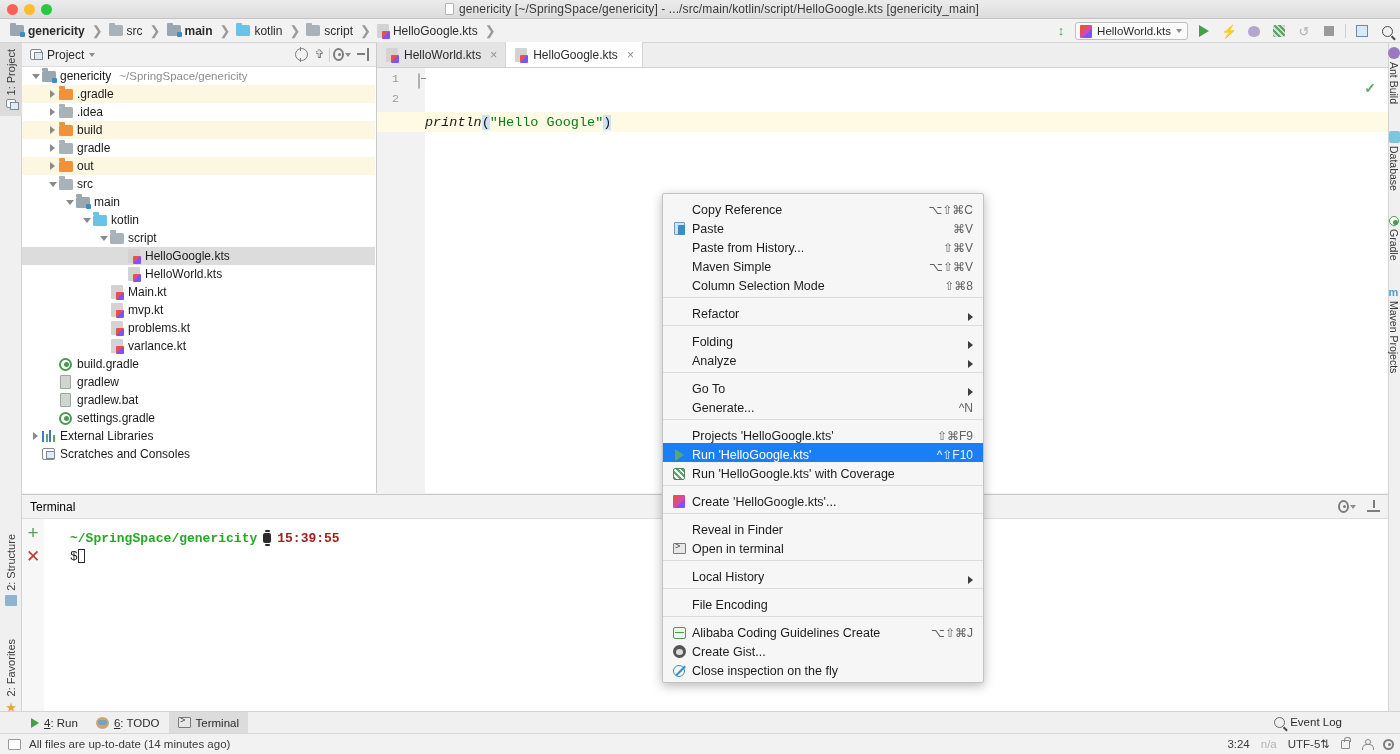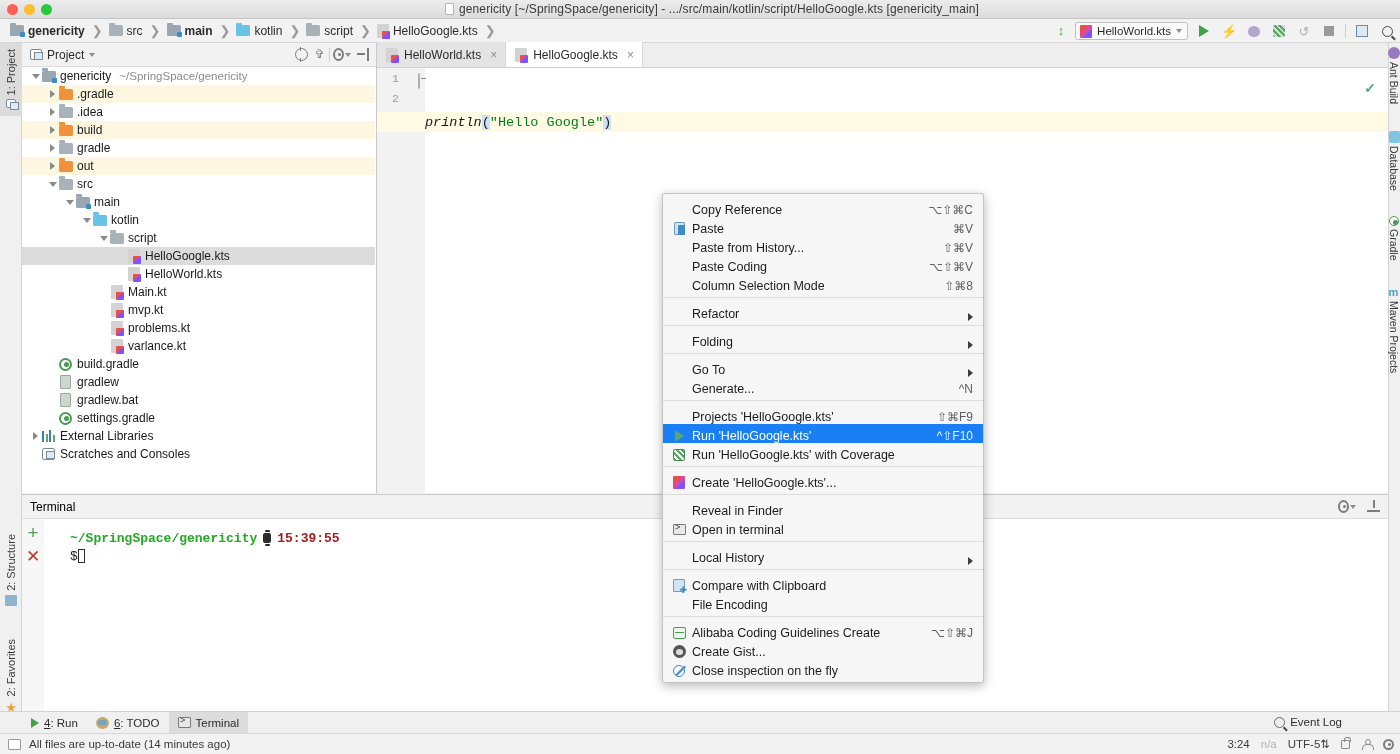--- a/index.html
+++ b/index.html
@@ -692,38 +692,43 @@
         <span class="mi-label">Paste</span>
         <span class="mi-accel">⌘V</span>
       </div>
       <div class="mi">
         <span class="mi-icon"></span>
         <span class="mi-label">Paste from History...</span>
         <span class="mi-accel">⇧⌘V</span>
       </div>
       <div class="mi">
         <span class="mi-icon"></span>
-        <span class="mi-label">Paste Coding</span>
+        <span class="mi-label">Maven Simple</span>
         <span class="mi-accel">⌥⇧⌘V</span>
       </div>
       <div class="mi">
         <span class="mi-icon"></span>
         <span class="mi-label">Column Selection Mode</span>
         <span class="mi-accel">⇧⌘8</span>
       </div>
       <div class="msep"></div>
       <div class="mi">
         <span class="mi-icon"></span>
         <span class="mi-label">Refactor</span>
         <span class="mi-arrow"></span>
       </div>
       <div class="msep"></div>
       <div class="mi">
         <span class="mi-icon"></span>
         <span class="mi-label">Folding</span>
+        <span class="mi-arrow"></span>
+      </div>
+      <div class="mi">
+        <span class="mi-icon"></span>
+        <span class="mi-label">Analyze</span>
         <span class="mi-arrow"></span>
       </div>
       <div class="msep"></div>
       <div class="mi">
         <span class="mi-icon"></span>
         <span class="mi-label">Go To</span>
         <span class="mi-arrow"></span>
       </div>
       <div class="mi">
         <span class="mi-icon"></span>
@@ -768,26 +773,20 @@
         <span class="mi-label">Open in terminal</span>
       </div>
       <div class="msep"></div>
       <div class="mi">
         <span class="mi-icon"></span>
         <span class="mi-label">Local History</span>
         <span class="mi-arrow"></span>
       </div>
       <div class="msep"></div>
       <div class="mi">
-        <span class="mi-icon">
-          <span class="ic-clip"></span>
-        </span>
-        <span class="mi-label">Compare with Clipboard</span>
-      </div>
-      <div class="mi">
         <span class="mi-icon"></span>
         <span class="mi-label">File Encoding</span>
       </div>
       <div class="msep"></div>
       <div class="mi">
         <span class="mi-icon">
           <span class="ic-ali"></span>
         </span>
         <span class="mi-label">Alibaba Coding Guidelines Create</span>
         <span class="mi-accel">⌥⇧⌘J</span>

